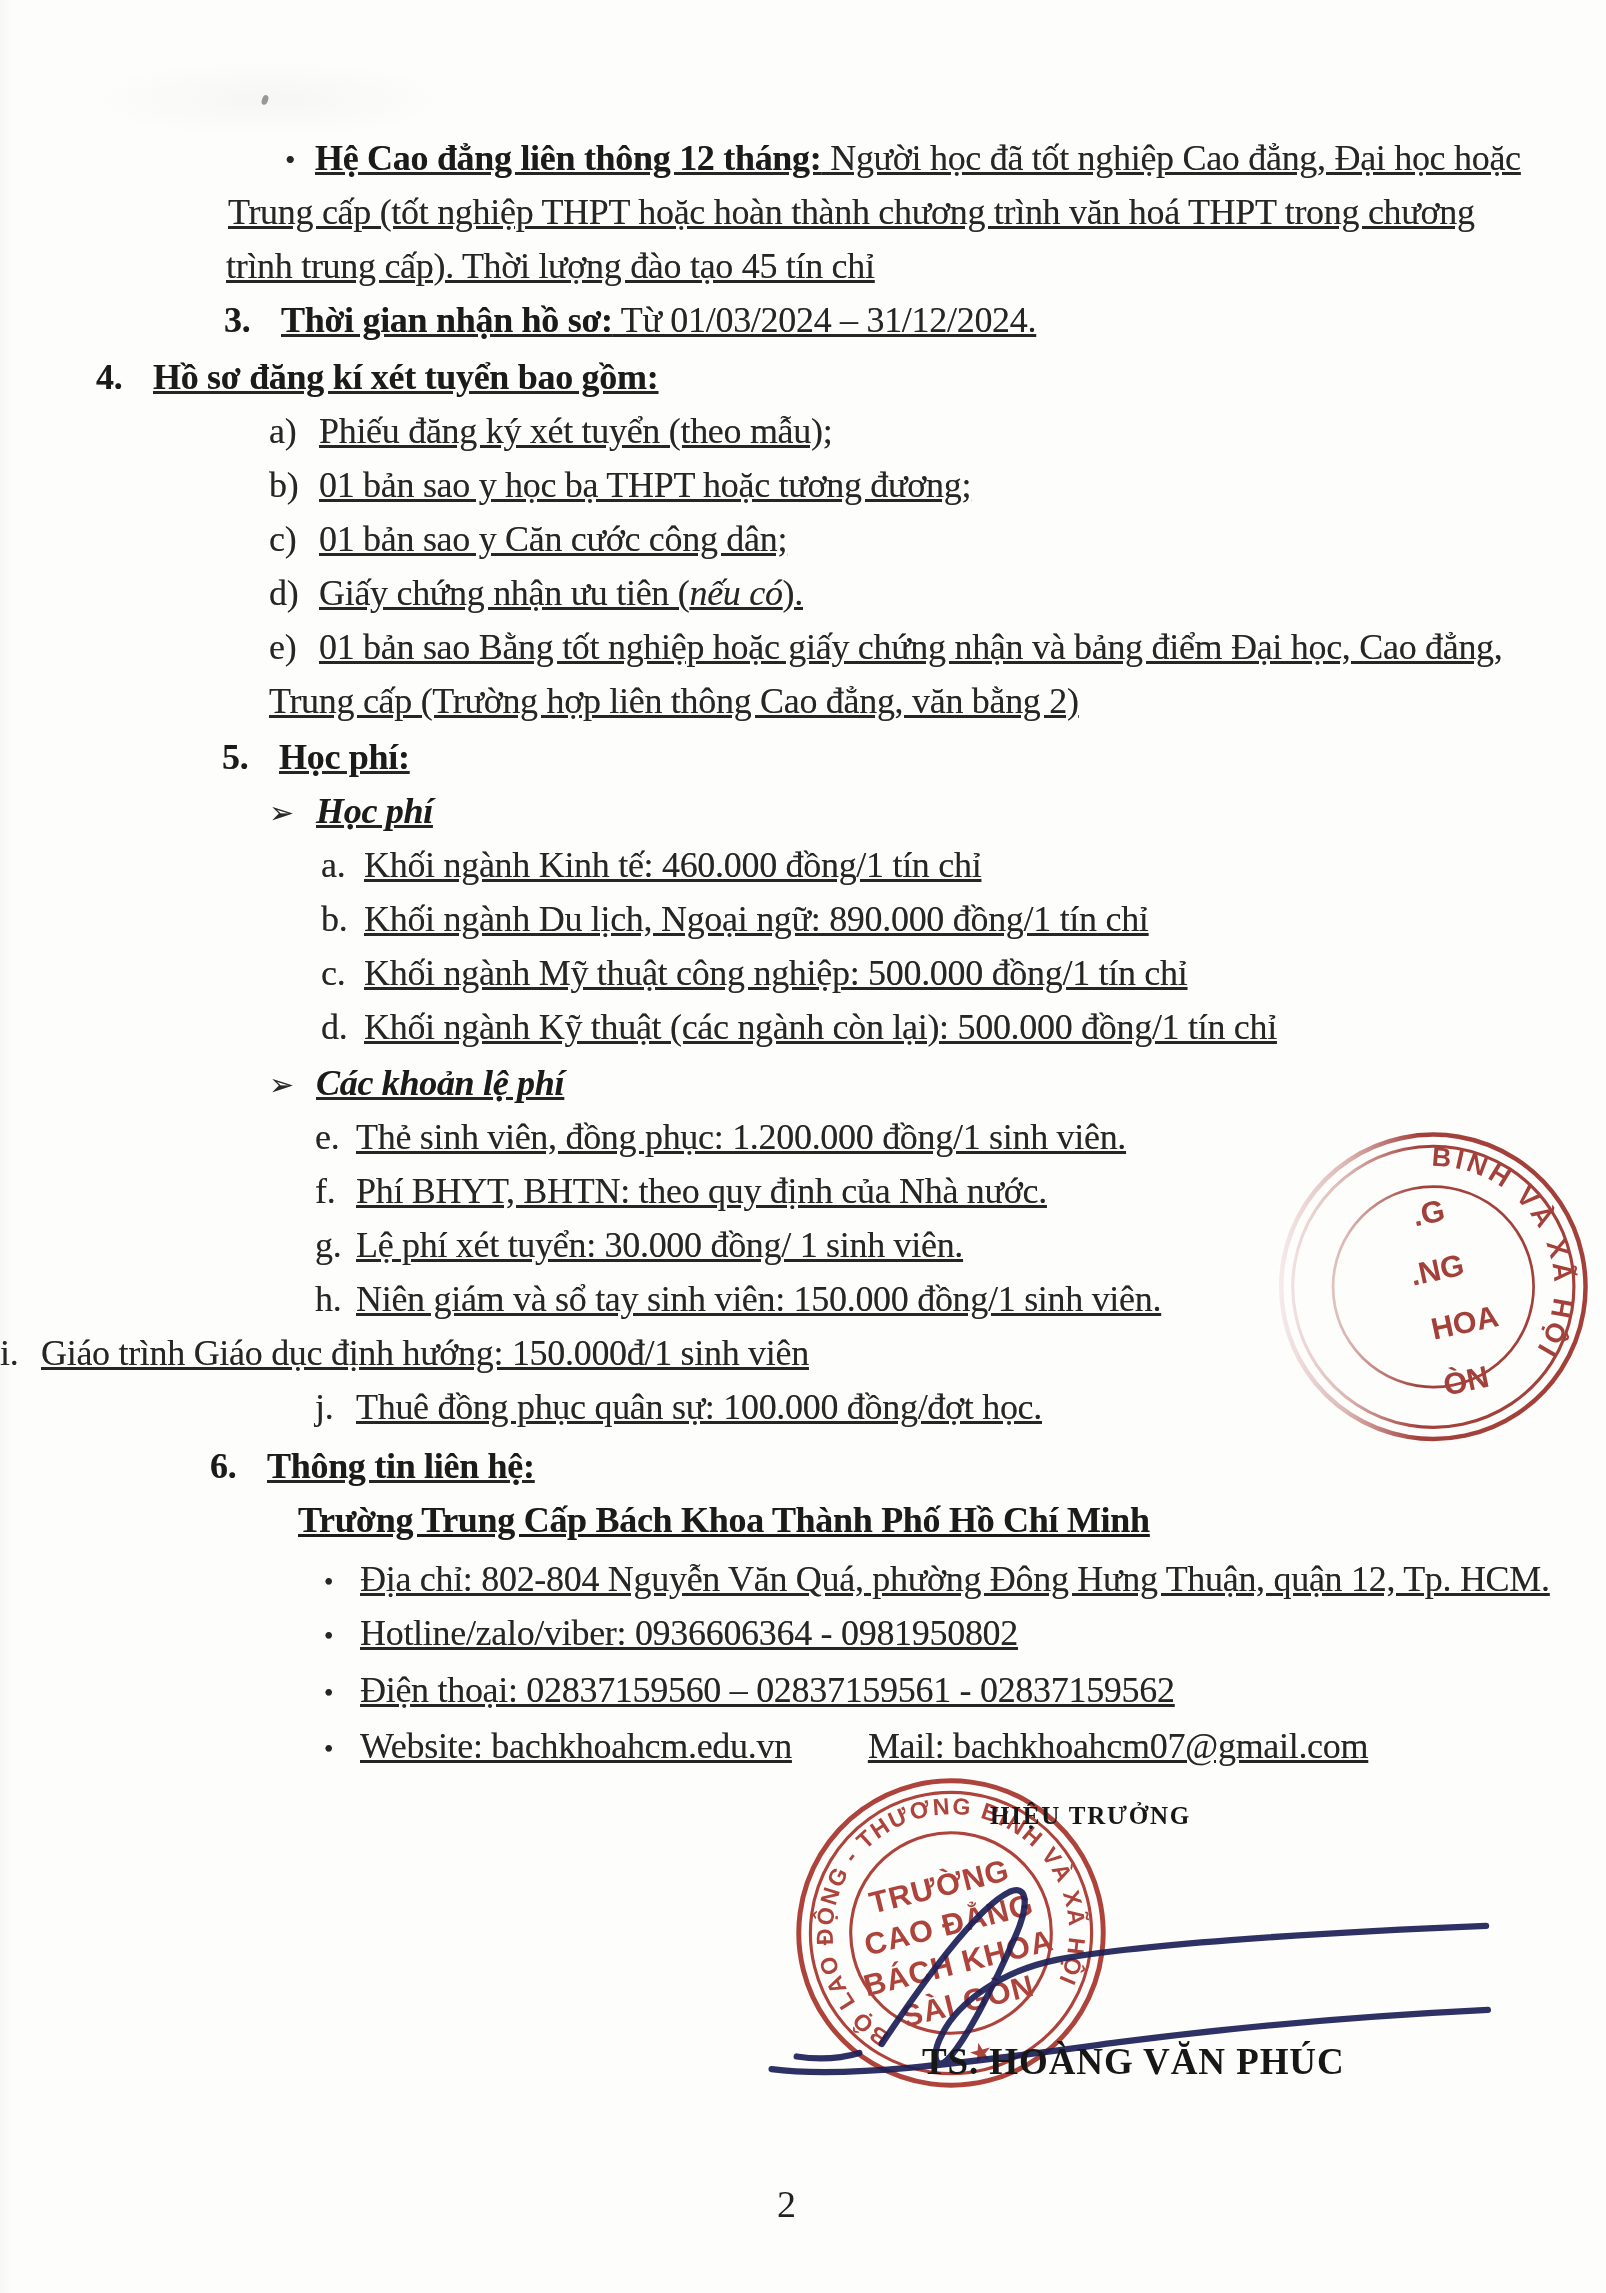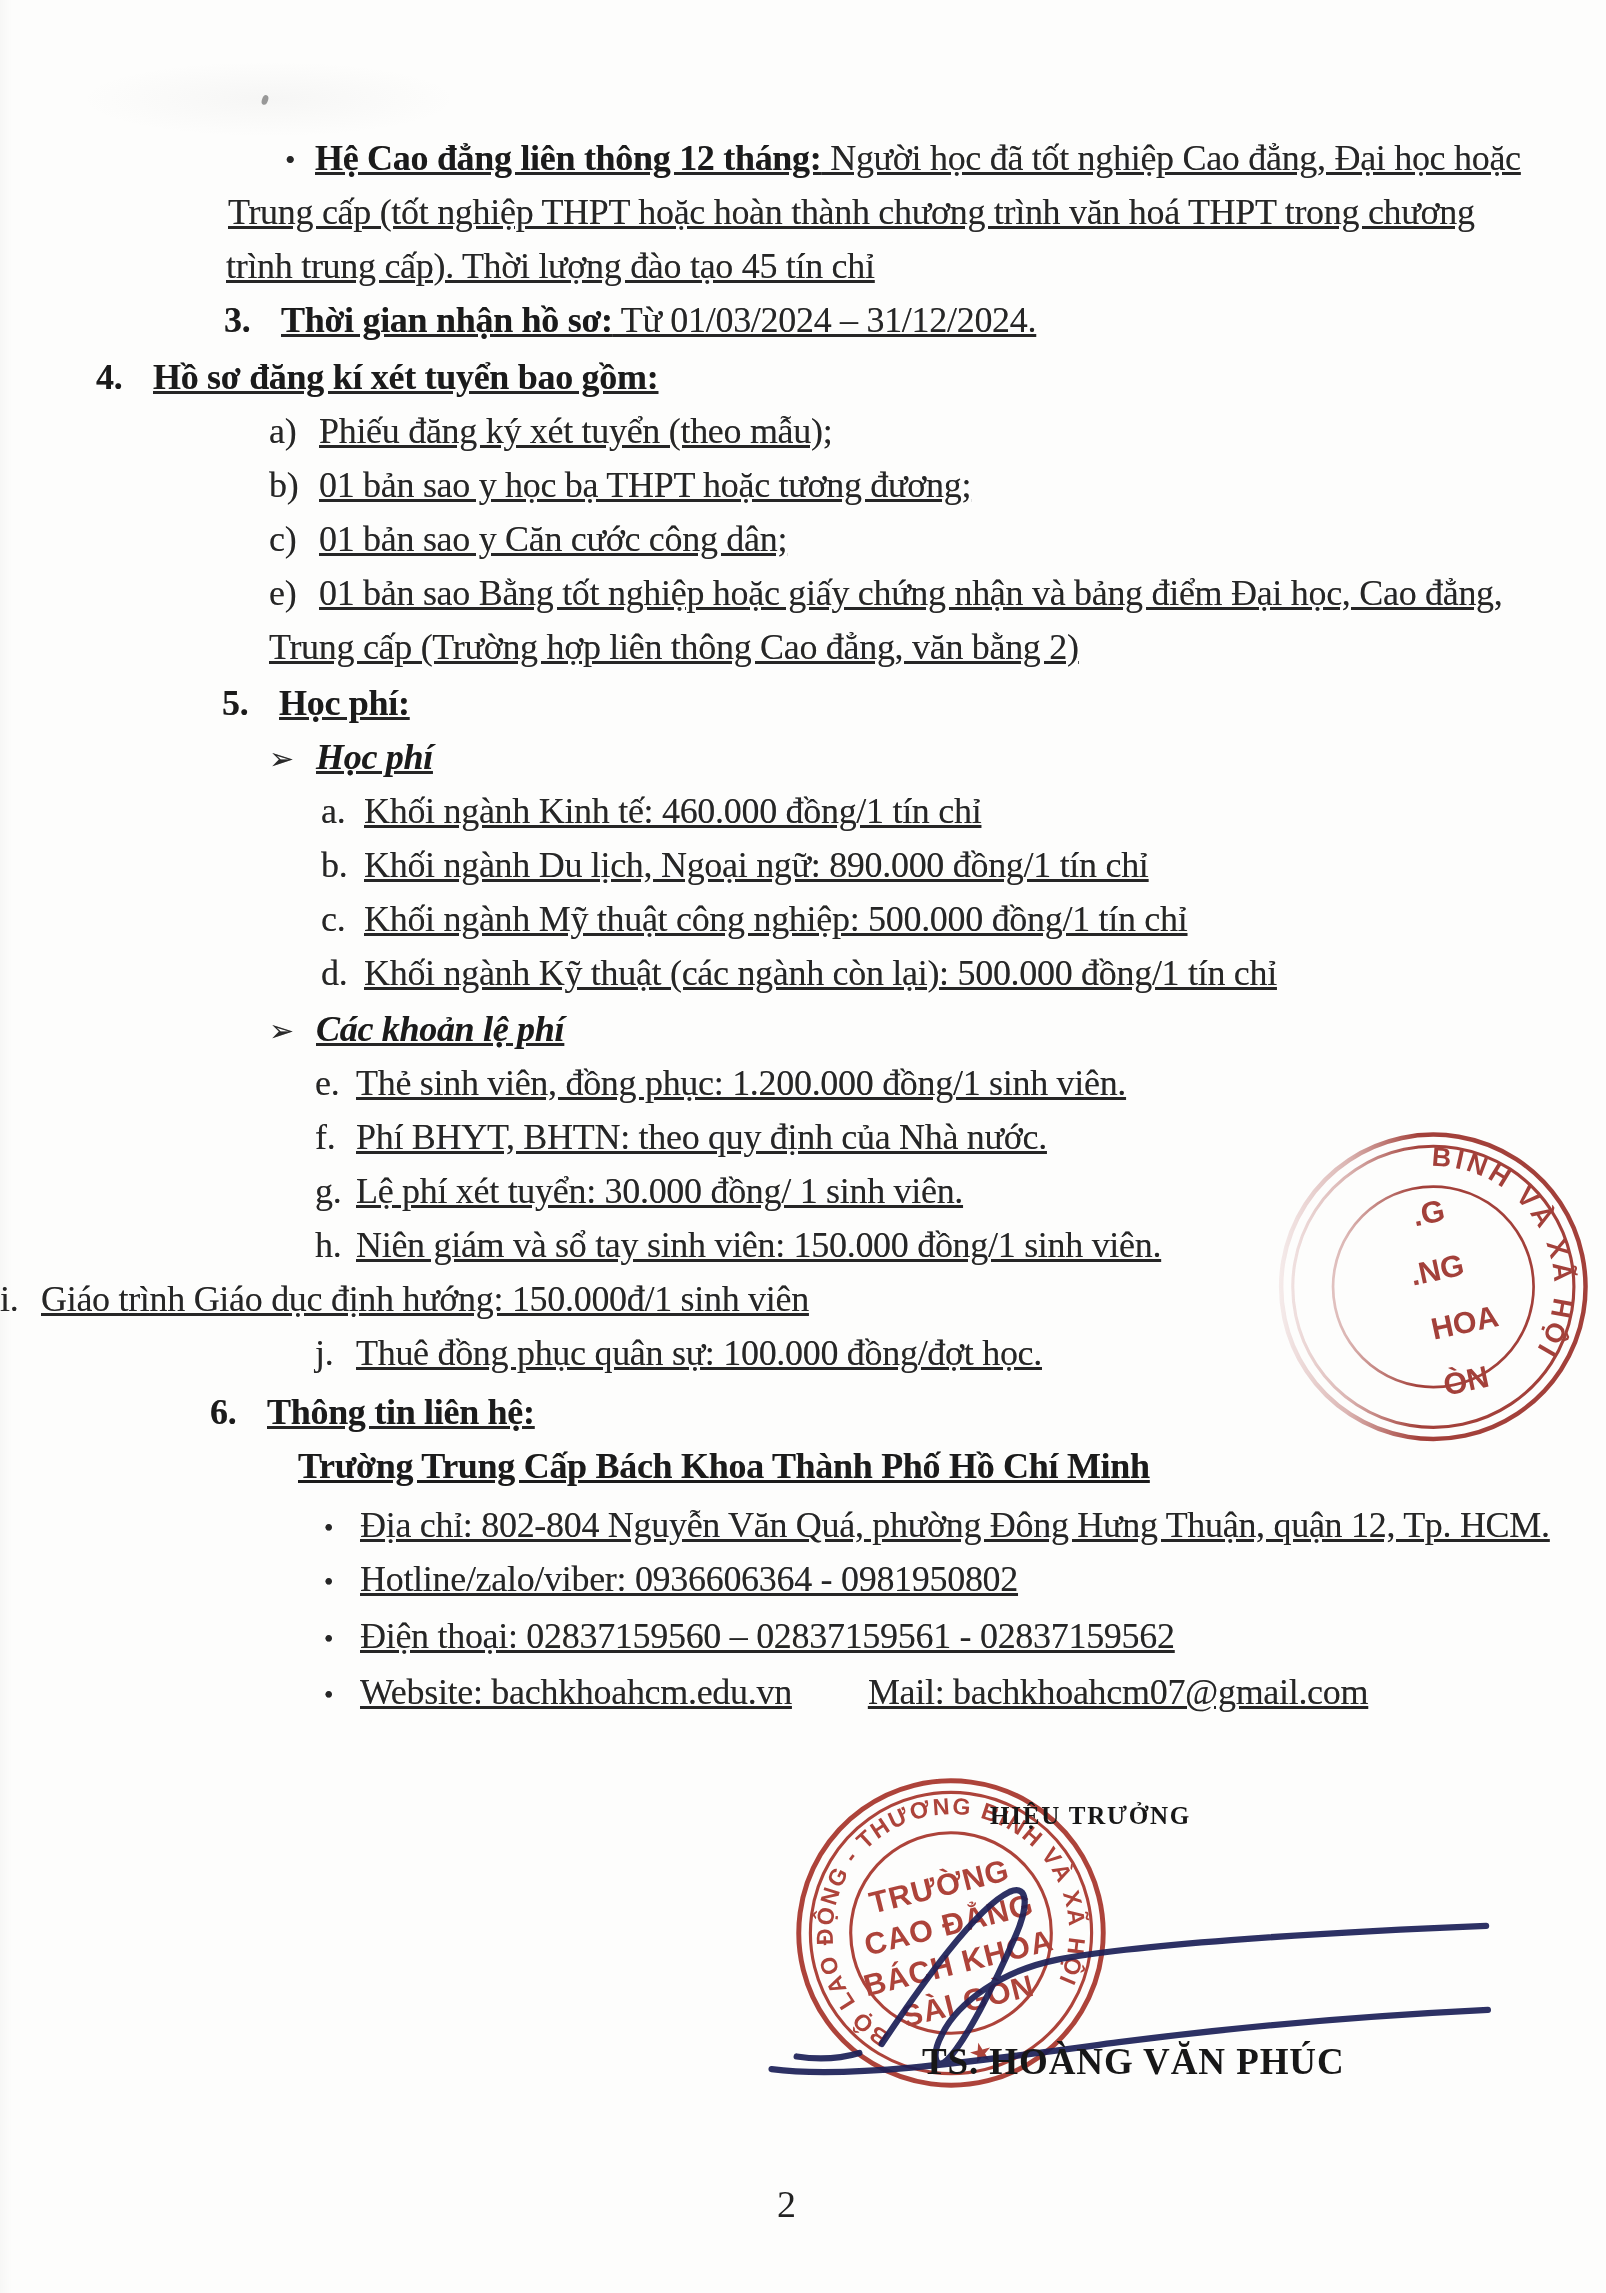--- a/index.html
+++ b/index.html
@@ -68,20 +68,23 @@
     <div class="ln" style="padding-left:269px">
       <span class="mk">a)</span><span>Phiếu đăng ký xét tuyển (theo mẫu);</span>
     </div>
     <div class="ln" style="padding-left:269px">
       <span class="mk">b)</span><span>01 bản sao y học bạ THPT hoặc tương đương;</span>
     </div>
     <div class="ln" style="padding-left:269px">
       <span class="mk">c)</span><span>01 bản sao y Căn cước công dân;</span>
     </div>
     <div class="ln" style="padding-left:269px">
+      <span class="mk">d)</span><span>Giấy chứng nhận ưu tiên (</span><span class="it">nếu có</span><span>).</span>
+    </div>
+    <div class="ln" style="padding-left:269px">
       <span class="mk">e)</span><span>01 bản sao Bằng tốt nghiệp hoặc giấy chứng nhận và bảng điểm Đại học, Cao đẳng,</span>
     </div>
     <div class="ln" style="padding-left:269px">Trung cấp (Trường hợp liên thông Cao đẳng, văn bằng 2)</div>
 
     <div class="ln" style="margin-top:1.8px;padding-left:222px">
       <span class="num">5.</span><span class="b">Học phí:</span>
     </div>
 
     <div class="ln" style="padding-left:269px">
       <span class="arrow">➢</span><span class="b it">Học phí</span>

